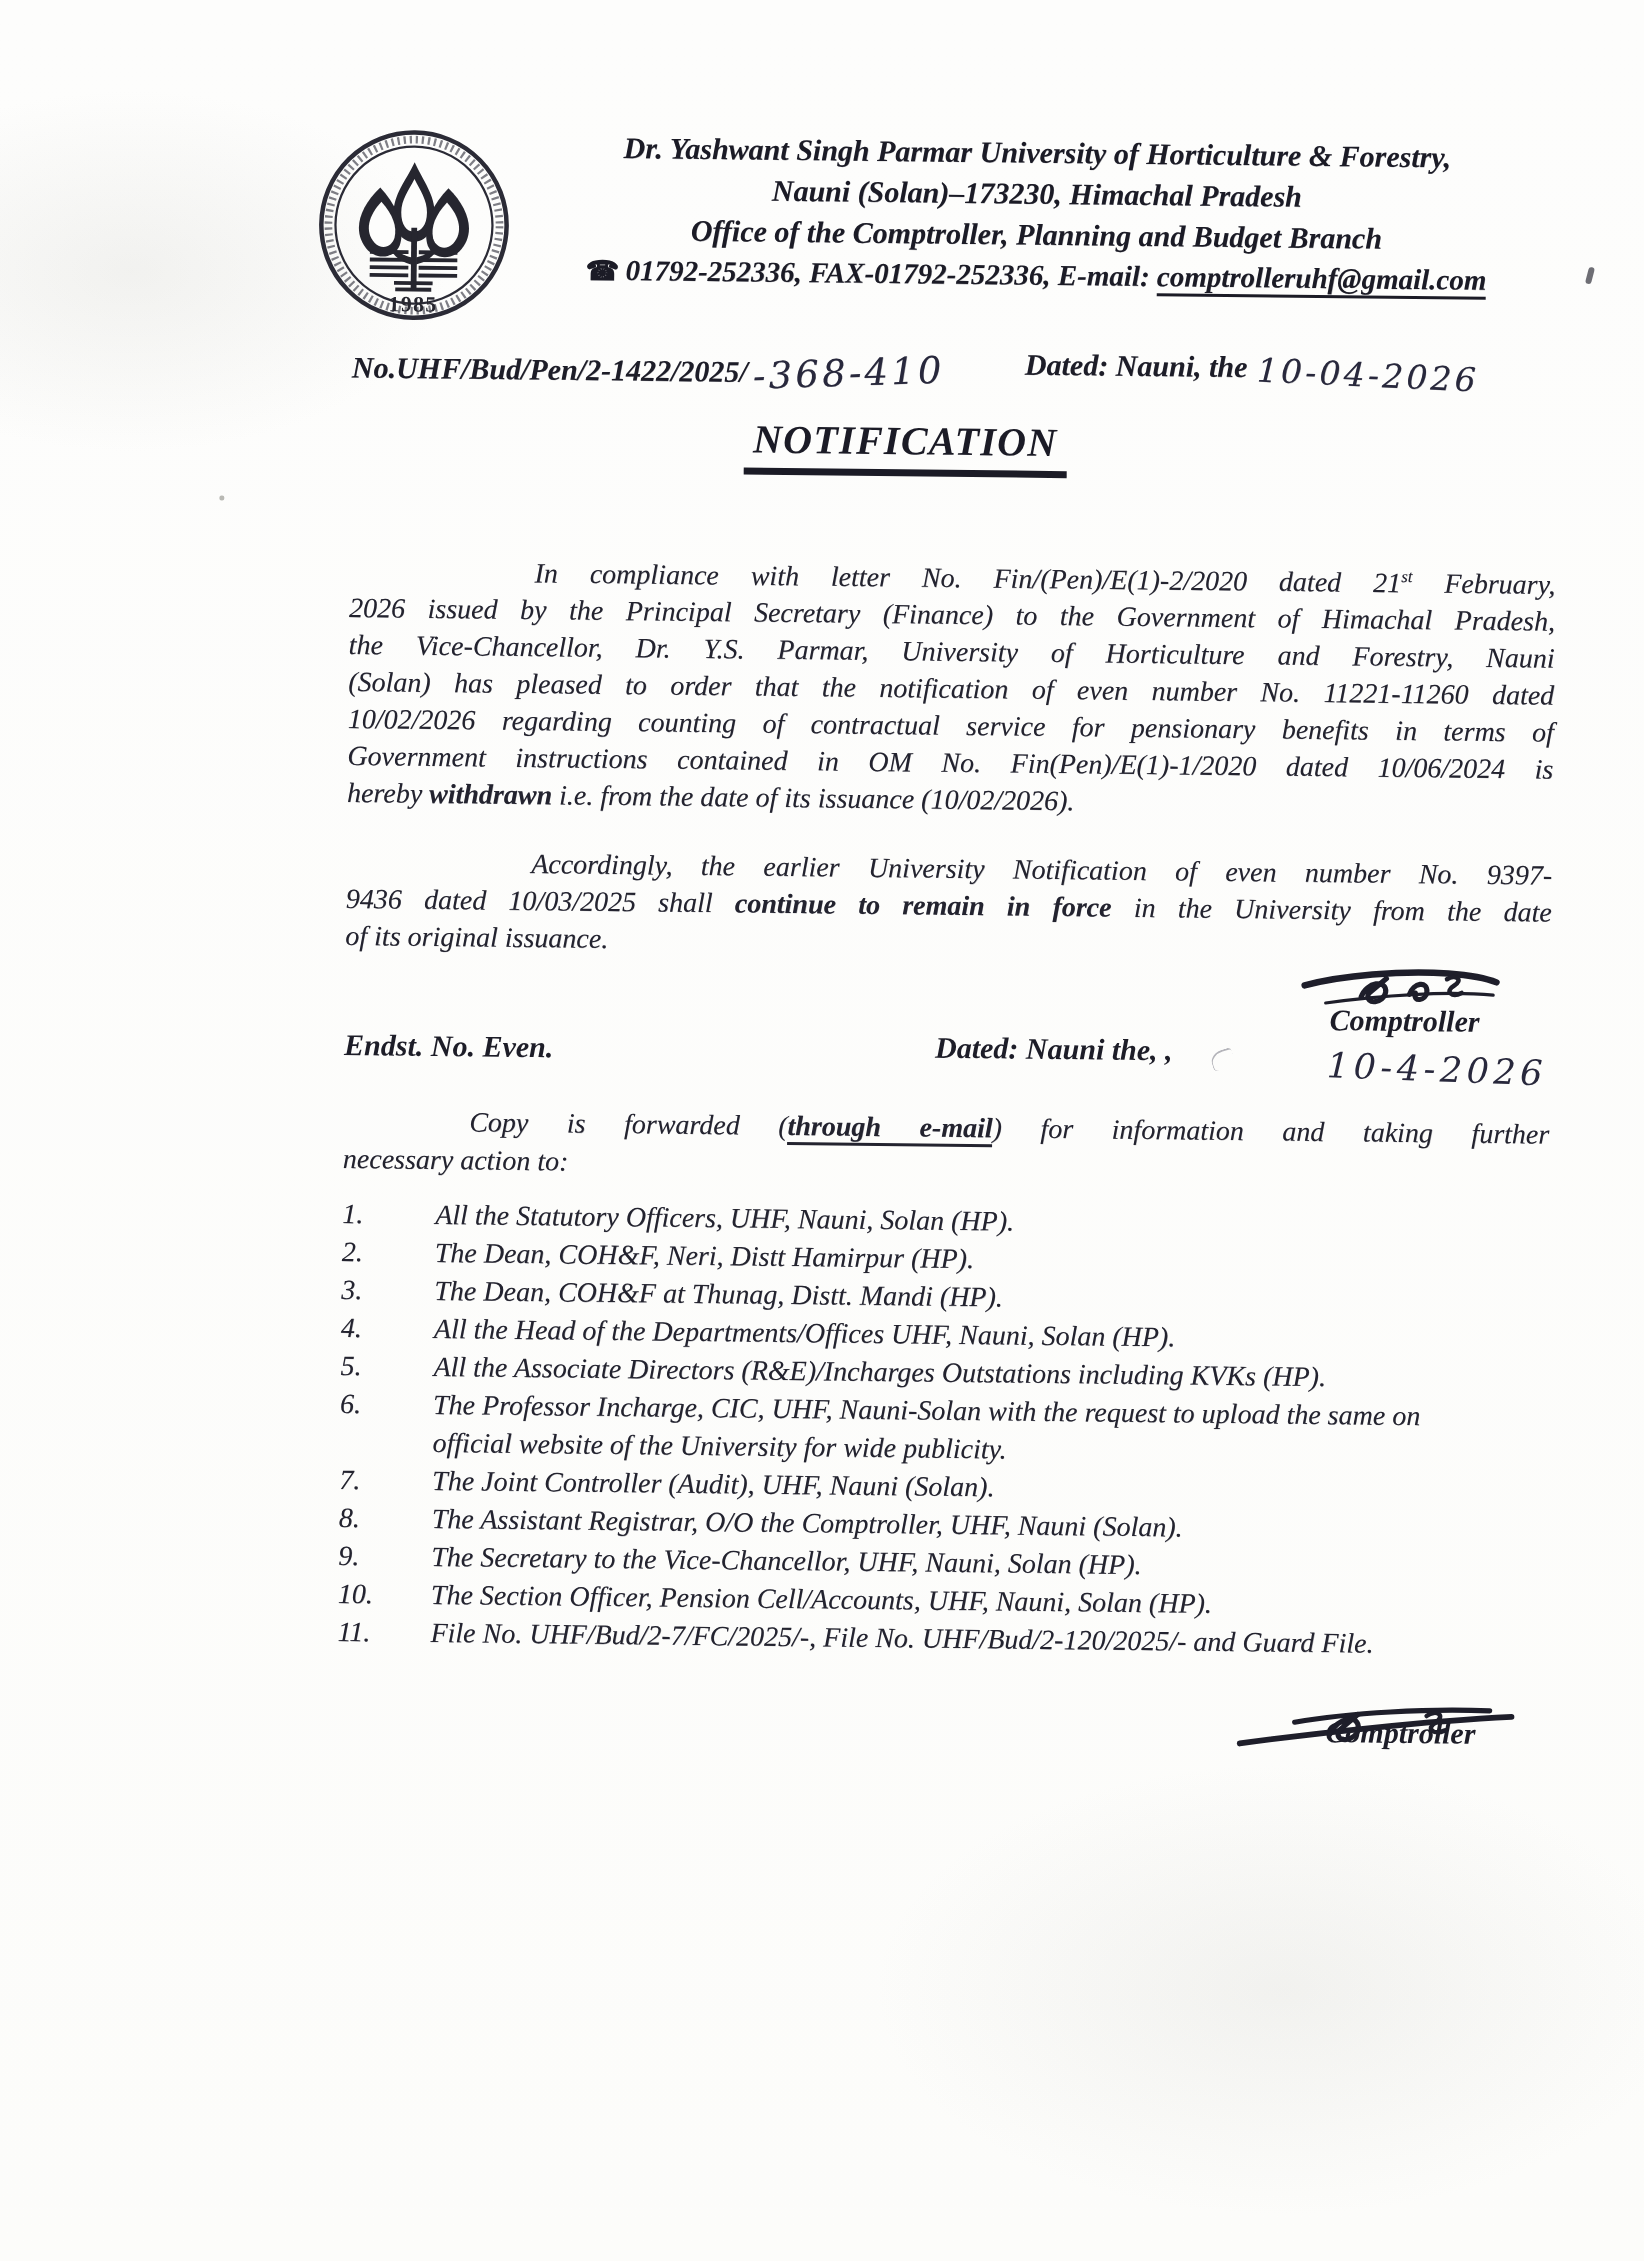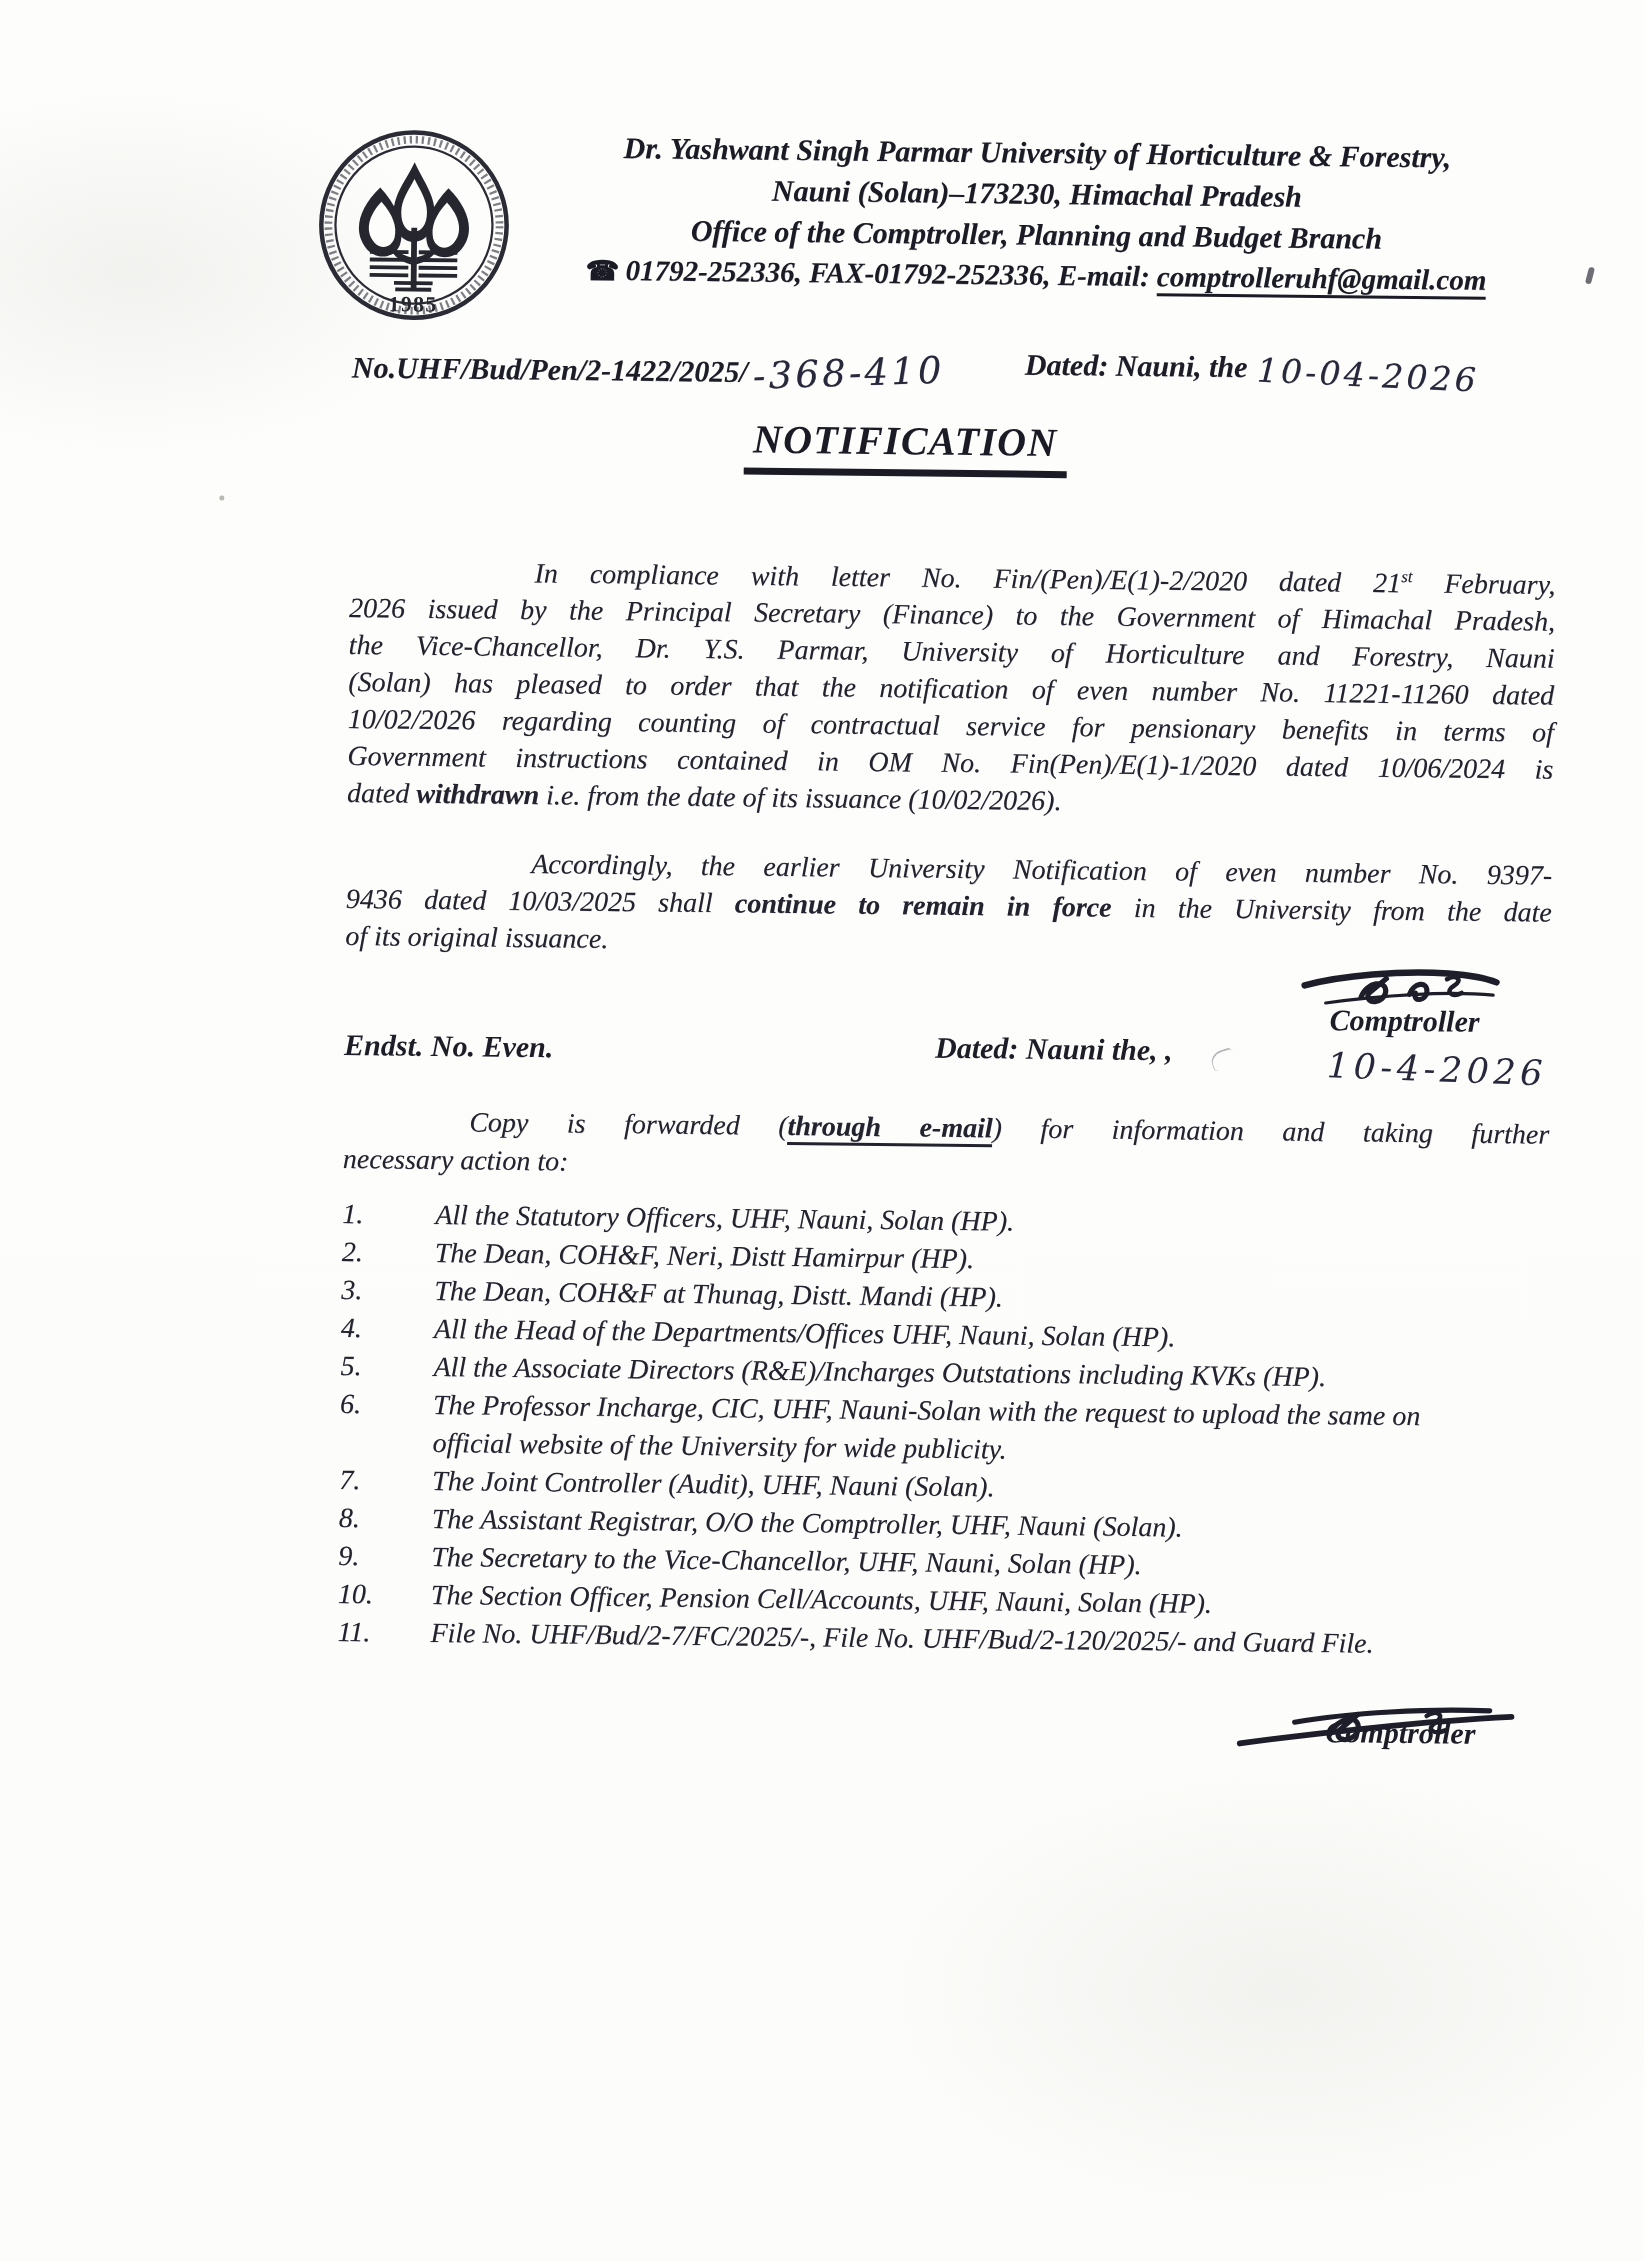--- a/index.html
+++ b/index.html
@@ -142,21 +142,21 @@
 
   <div class="abs title">NOTIFICATION</div>
 
   <div class="abs para p1 ink doc">
     <span class="jline ind1"><span>In compliance with letter No. Fin/(Pen)/E(1)-2/2020 dated 21</span><sup>st</sup><span>  February,</span></span>
     <span class="jline">2026 issued by the Principal Secretary (Finance) to the Government of Himachal Pradesh,</span>
     <span class="jline">the Vice-Chancellor, Dr. Y.S. Parmar, University of Horticulture and Forestry, Nauni</span>
     <span class="jline">(Solan) has pleased to order that  the notification of even number No. 11221-11260 dated</span>
     <span class="jline">10/02/2026 regarding counting of contractual service for pensionary benefits in terms of</span>
     <span class="jline">Government instructions contained in OM No. Fin(Pen)/E(1)-1/2020 dated 10/06/2024 is</span>
-    <span class="line"><span>dated </span><b>withdrawn</b><span> i.e. from the date of its issuance (10/02/2026).</span></span>
+    <span class="line"><span>hereby </span><b>withdrawn</b><span> i.e. from the date of its issuance (10/02/2026).</span></span>
   </div>
 
   <div class="abs para p2 ink doc">
     <span class="jline ind1">Accordingly, the earlier University Notification of even number No. 9397-</span>
     <span class="jline"><span>9436 dated 10/03/2025 shall </span><b>continue to remain in force</b><span> in the University from the date</span></span>
     <span class="line">of its original issuance.</span>
   </div>
 
   <div class="abs sig1">
     <svg width="206" height="58" viewBox="0 0 320 90" class="sig-svg">

